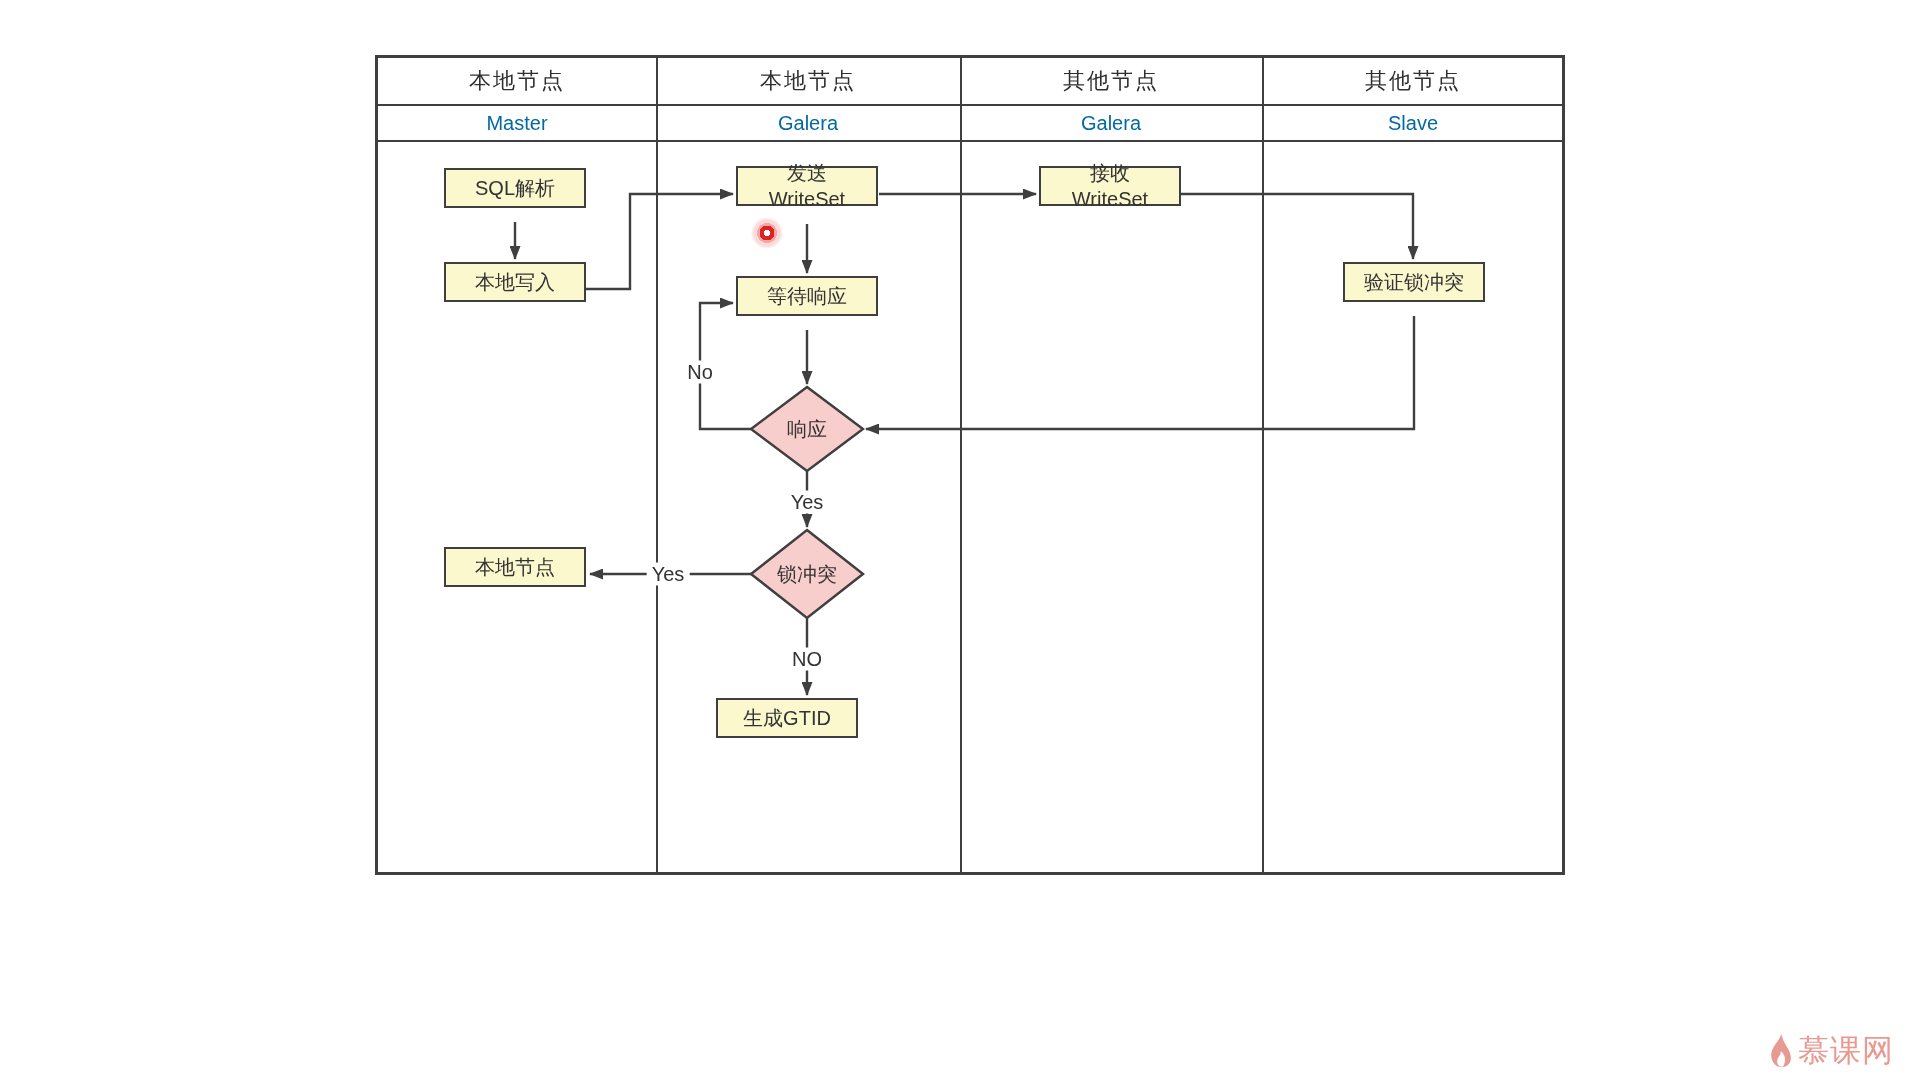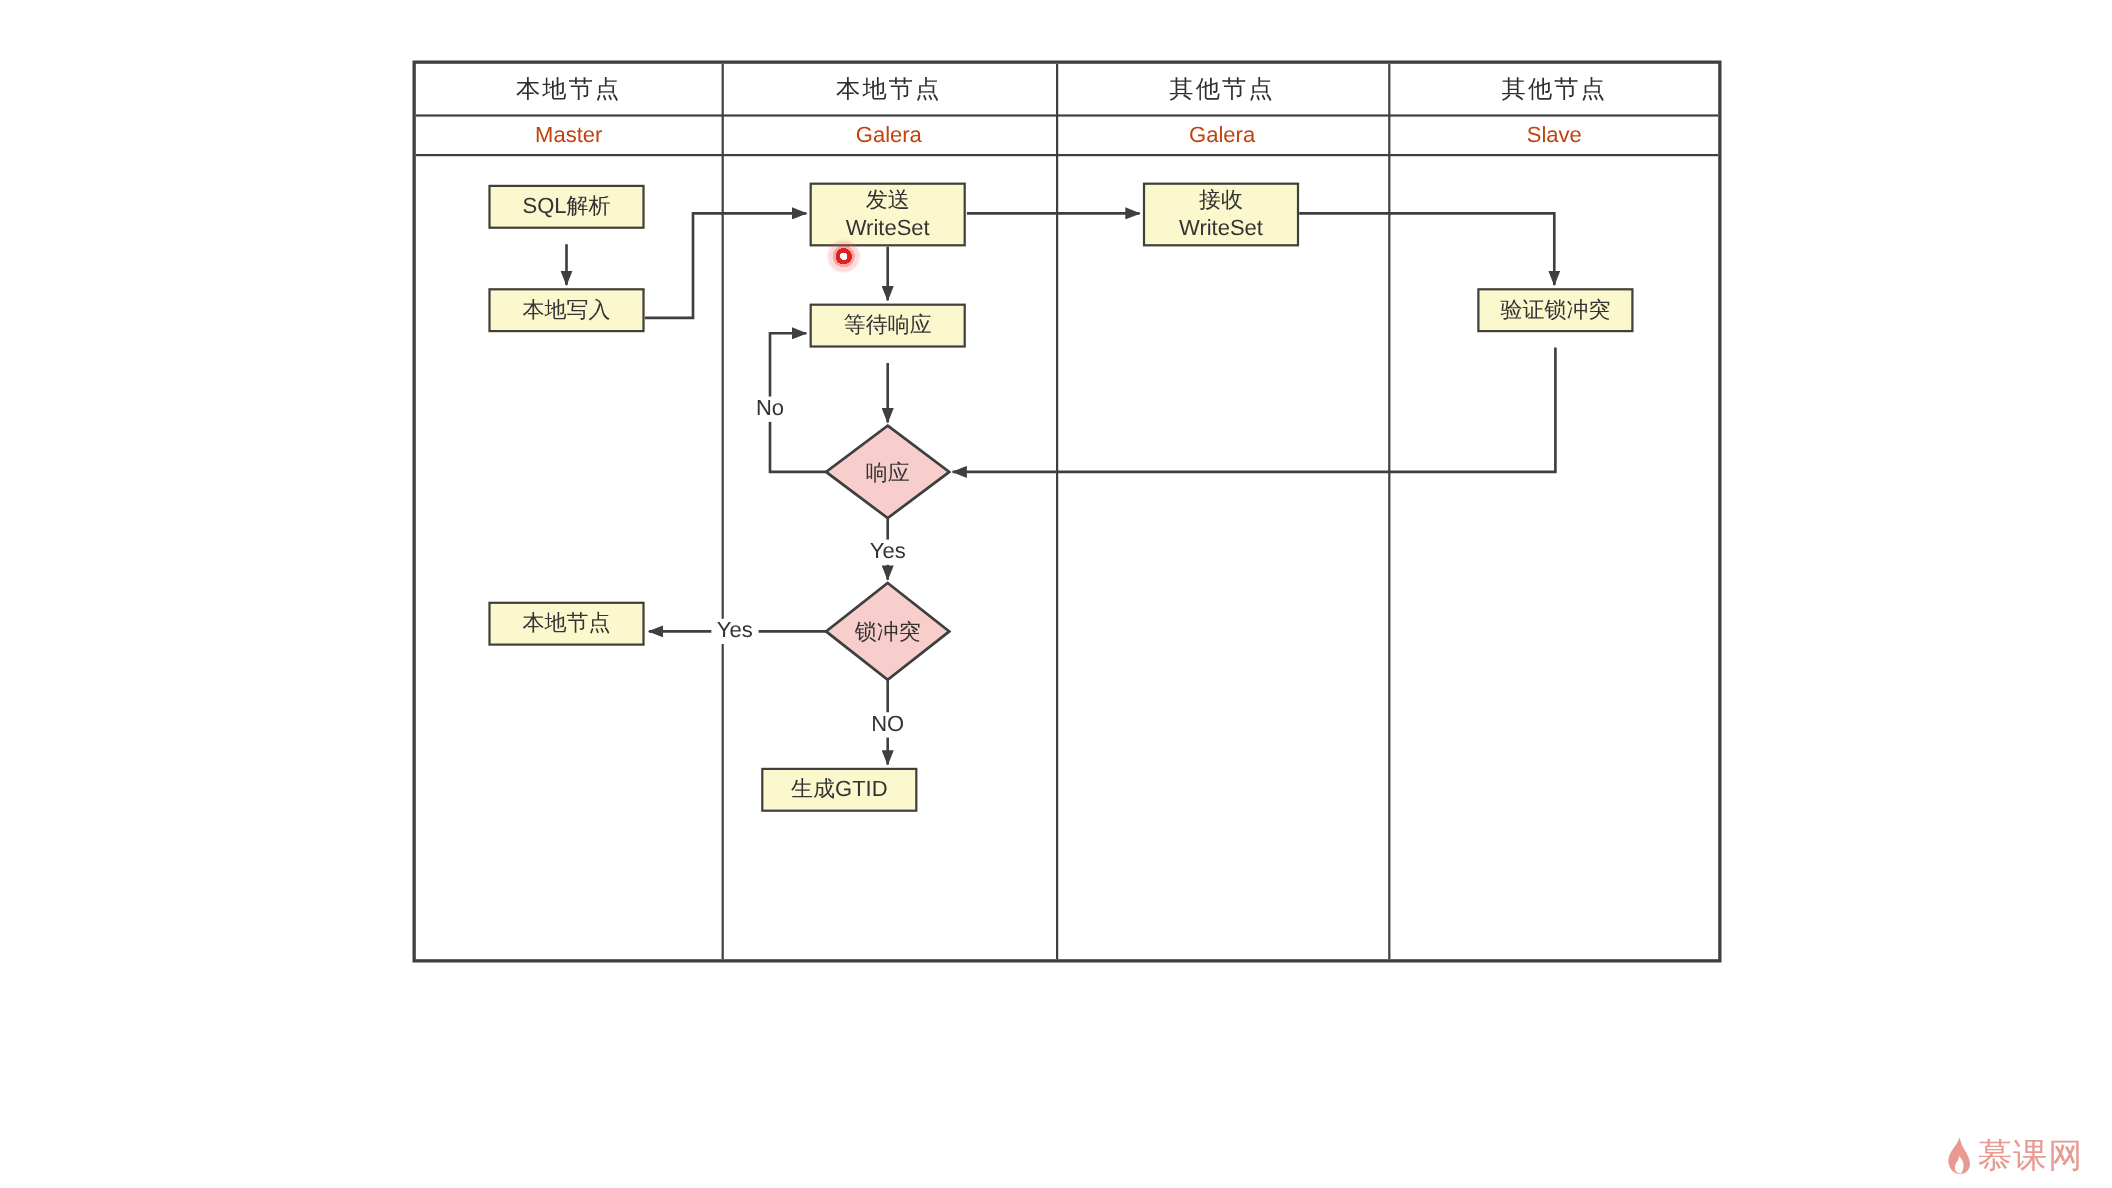--- a/index.html
+++ b/index.html
@@ -12,29 +12,29 @@
     position:absolute;left:375px;top:55px;width:1190px;height:820px;
     border:3px solid #3f3f3f;box-sizing:border-box;background:#fff;
   }
   .vline{position:absolute;top:0;bottom:0;width:2px;background:#3f3f3f;}
   .hline{position:absolute;left:0;right:0;height:2px;background:#3f3f3f;}
   .lane-cell{
     position:absolute;display:flex;align-items:center;justify-content:center;
     box-sizing:border-box;white-space:nowrap;
   }
   .lane-group{top:0;height:46px;font-size:22px;letter-spacing:2px;color:#2f2f2f;}
-  .lane-role{top:48px;height:34px;font-size:20px;color:#c2410c;}
+  .lane-role{top:48px;height:34px;font-size:20px;color:#0369a1;}
   
   .pbox{
     position:absolute;width:142px;height:40px;box-sizing:border-box;
     background:#fbf8ce;border:2.5px solid #3f3f3f;
     display:flex;flex-direction:column;align-items:center;justify-content:center;
     font-size:20px;line-height:26px;color:#333;text-align:center;
   }
-  .pbox.tall{height:58px;}
+  .pbox.tall{height:40px;}
   .diamond{position:absolute;}
   .diamond svg{position:absolute;left:0;top:0;}
   .diamond .dlabel{
     position:absolute;left:0;top:0;right:0;bottom:0;
     display:flex;align-items:center;justify-content:center;
     font-size:20px;color:#333;
   }
   
   #arrows{position:absolute;left:0;top:0;width:1920px;height:1080px;pointer-events:none;}
   #arrows polyline{fill:none;stroke:#3f3f3f;stroke-width:2.4px;}
@@ -117,21 +117,21 @@
   <div class="pbox tall" style="left:1039px;top:166px;">
     <span>接收</span>
     <span>WriteSet</span>
   </div>
   <div class="pbox" style="left:1343px;top:262px;">
     <span>验证锁冲突</span>
   </div>
   <div class="pbox" style="left:444px;top:547px;">
     <span>本地节点</span>
   </div>
-  <div class="pbox" style="left:692px;top:698px;">
+  <div class="pbox" style="left:716px;top:698px;">
     <span>生成GTID</span>
   </div>
 
   <div class="diamond" style="left:749px;top:528px;width:116px;height:92px;">
     <svg width="116" height="92" xmlns="http://www.w3.org/2000/svg">
       <polygon points="58,2 114,46 58,90 2,46" fill="#f8cecc" stroke="#3f3f3f" stroke-width="2.5"></polygon>
     </svg>
     <div class="dlabel">锁冲突</div>
   </div>
   <div class="diamond" style="left:749px;top:385px;width:116px;height:88px;">

